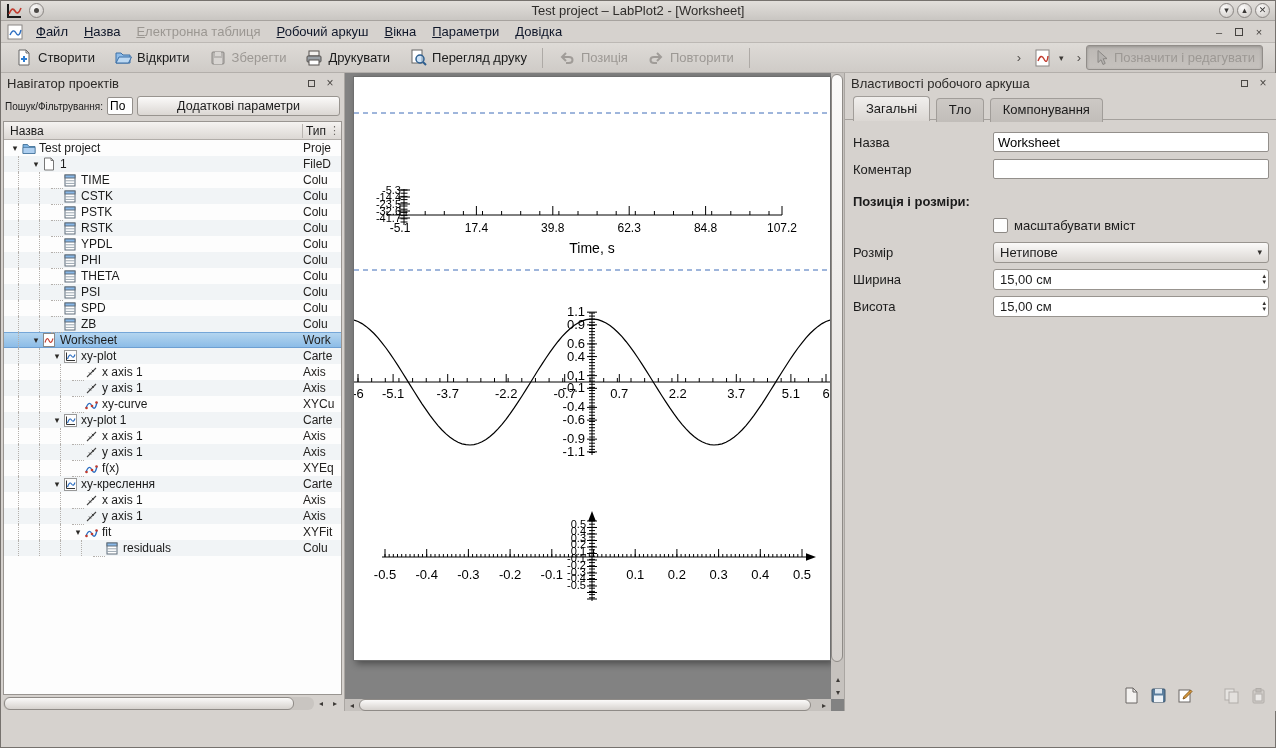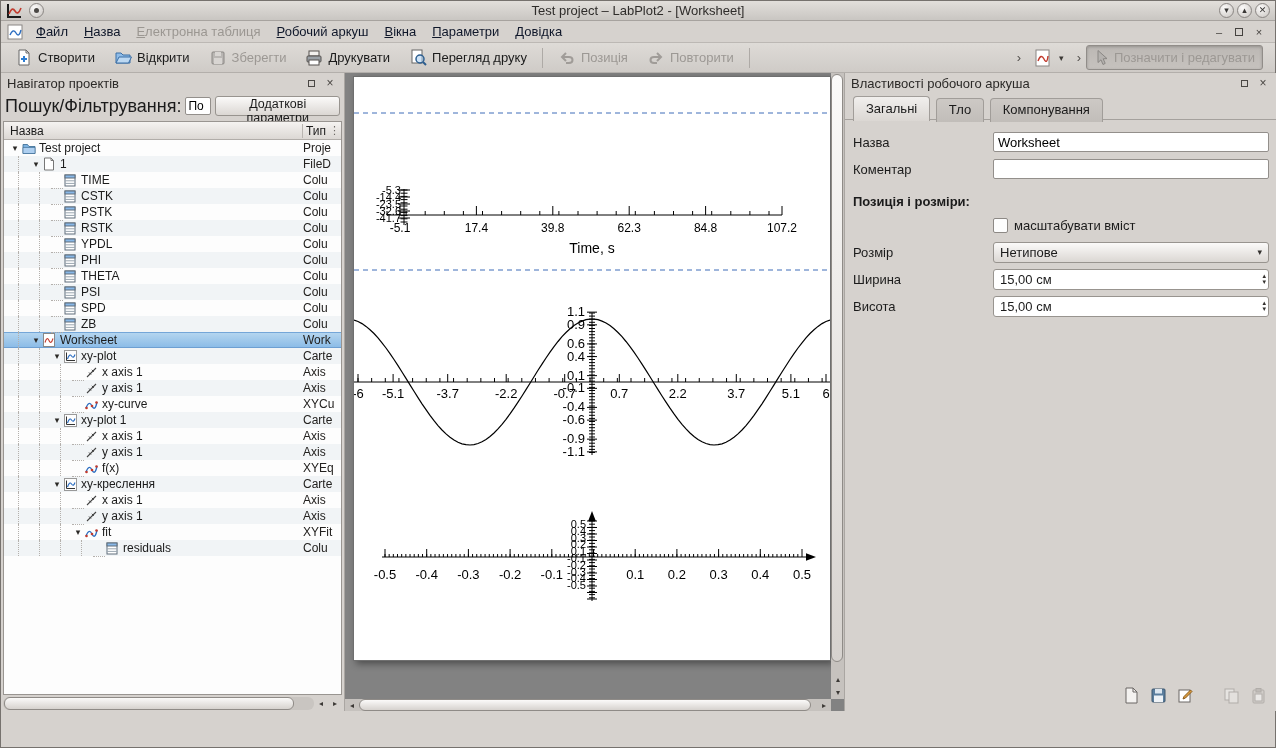--- a/index.html
+++ b/index.html
@@ -52,21 +52,21 @@
   .dock { position:absolute; top:72px; bottom:36px; background:#d6d2ce; }
   .dock-left  { left:0; width:344px; border-right:1px solid #aaa6a2; display:flex; flex-direction:column; }
   .dock-right { left:843px; width:433px; border-left:1px solid #aaa6a2; }
   .dock-title { height:20px; display:flex; align-items:center; padding:0 6px; font-size:13px; color:#2c2a28;justify-content:space-between; }
   .dock-btns { margin-left:auto; display:flex; gap:3px; }
   .dtbtn { width:16px; height:14px; display:flex; align-items:center; justify-content:center; color:#4a4744; font-size:12px; line-height:10px; }
   .float-glyph { width:7px; height:7px; border:1px solid #4a4744; display:inline-block; }
 
   
   .search-row { height:26px; display:flex; align-items:center; gap:4px; padding:0 4px; }
-  .search-row label { font-size:18px; white-space:nowrap; }
+  .search-row label { font-size:10px; white-space:nowrap; }
   .search-input { width:26px; height:18px; border:1px solid #938f8b; border-radius:2px; background:#fff;
     font-size:12px; padding:0 2px; font-family:inherit; }
   .opts-btn { flex:1; height:20px; border:1px solid #98948f; border-radius:3px;
     background:linear-gradient(#fbfaf9,#dbd7d3); font-size:12.5px; font-family:inherit; color:#1b1b1b; }
   .tree-frame { flex:1; margin:2px 2px 0 2px; border:1px solid #999591; background:#fdfdfd;
     display:flex; flex-direction:column; overflow:hidden; }
   .tree-header { height:18px; flex:none; display:flex; align-items:center;
     background:linear-gradient(#f5f3f1,#dcd8d4); border-bottom:1px solid #b1ada9; font-size:12px; }
   .th-name { flex:1; padding-left:6px; border-right:1px solid #b9b5b1; }
   .th-type { width:26px; padding-left:3px; }

